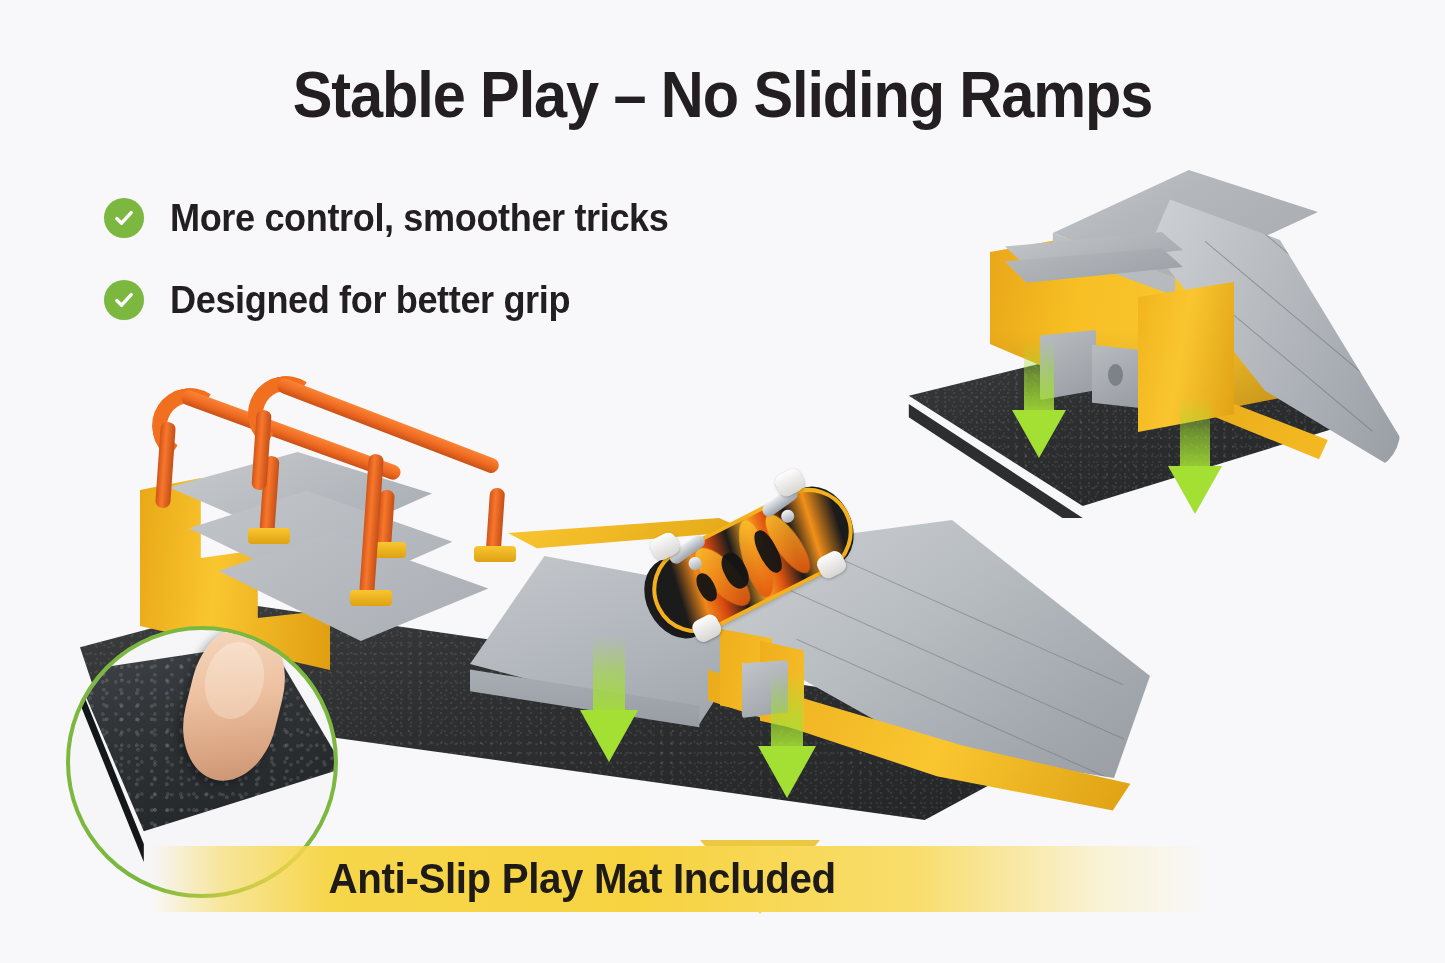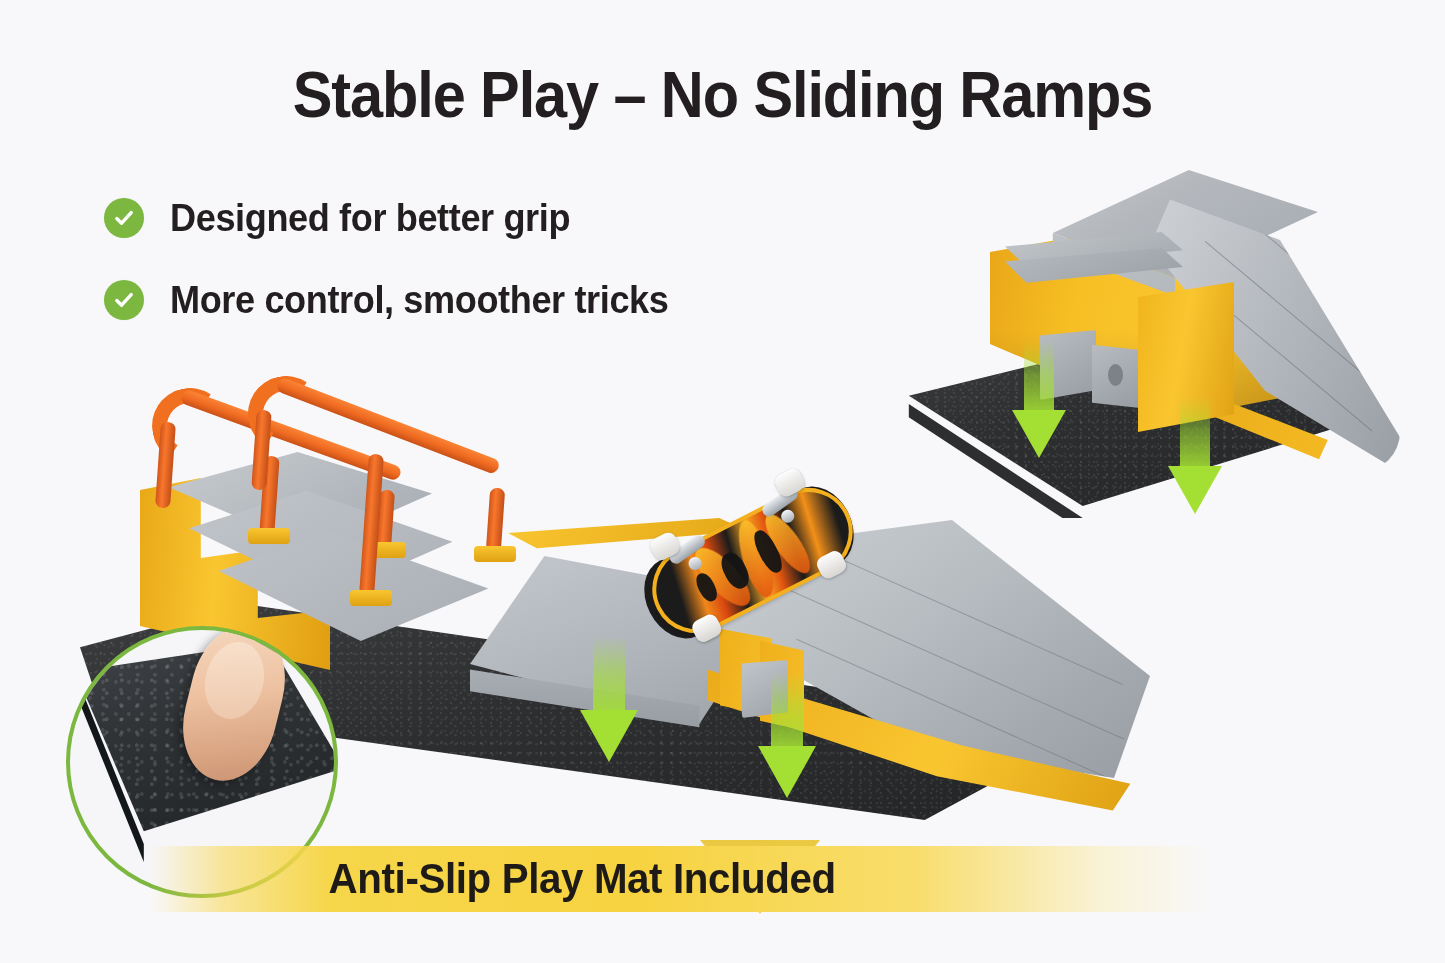--- a/index.html
+++ b/index.html
@@ -396,30 +396,30 @@
   <div class="headline">Stable Play – No Sliding Ramps</div>
 
   <div class="bullets">
 
     <div class="bullet">
       <span class="check-badge">
         <svg width="24" height="24" viewBox="0 0 24 24" aria-hidden="true">
           <path d="M4.8 12.6 L9.6 17.2 L19.2 6.6" fill="none" stroke="#ffffff" stroke-width="3.4" stroke-linecap="round" stroke-linejoin="round"></path>
         </svg>
       </span>
-      <span class="bullet-label">Designed for better grip</span>
+      <span class="bullet-label">More control, smoother tricks</span>
     </div>
 
     <div class="bullet">
       <span class="check-badge">
         <svg width="24" height="24" viewBox="0 0 24 24" aria-hidden="true">
           <path d="M4.8 12.6 L9.6 17.2 L19.2 6.6" fill="none" stroke="#ffffff" stroke-width="3.4" stroke-linecap="round" stroke-linejoin="round"></path>
         </svg>
       </span>
-      <span class="bullet-label">More control, smoother tricks</span>
+      <span class="bullet-label">Designed for better grip</span>
     </div>
 
   </div>
 
   <div class="tr-scene">
 
     <div class="tr-mat">
       <div class="tr-mat-tex"></div>
     </div>
     <div class="tr-mat-edge"></div>

